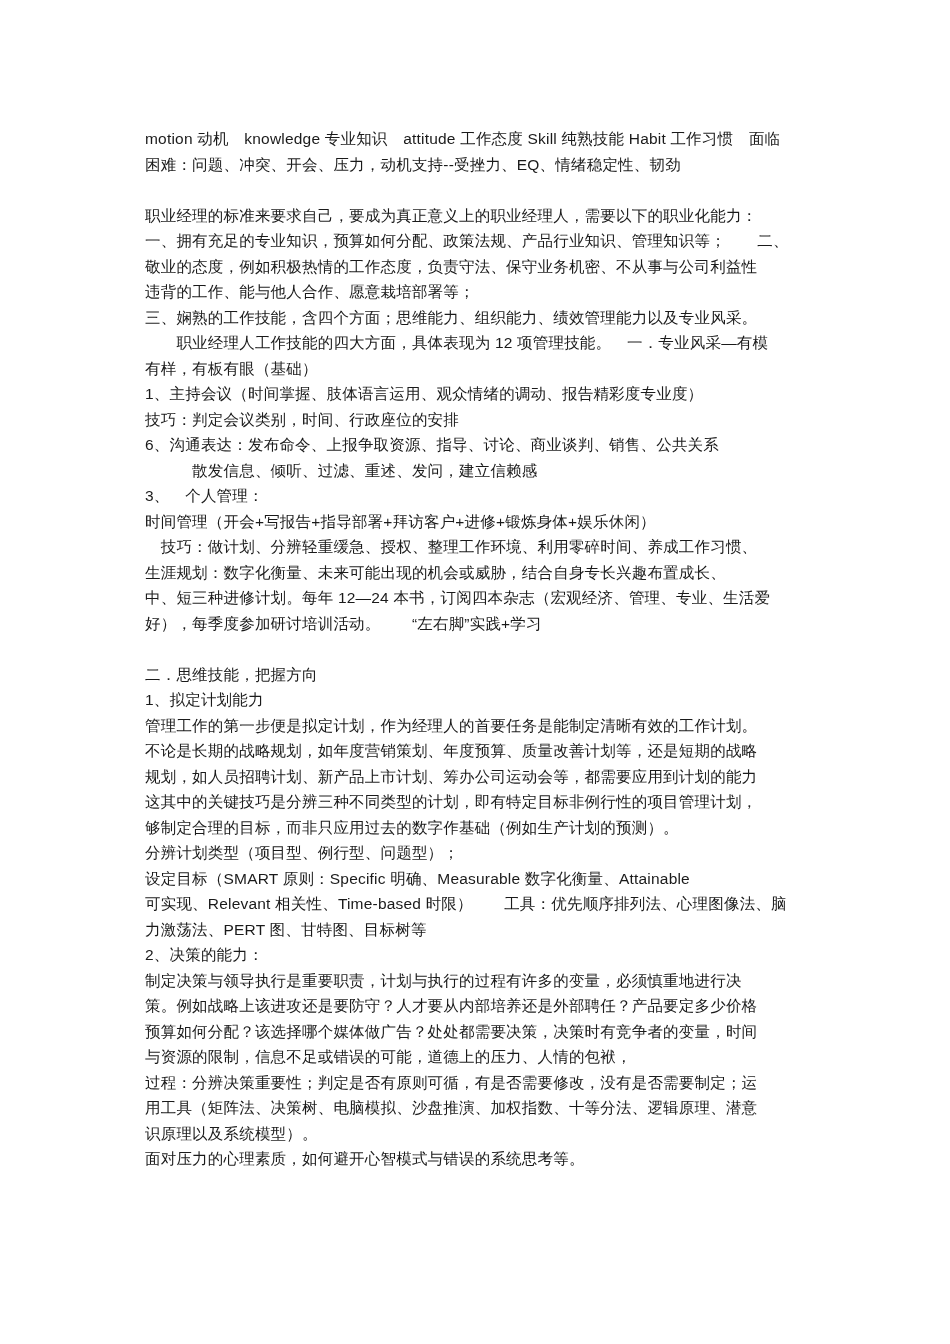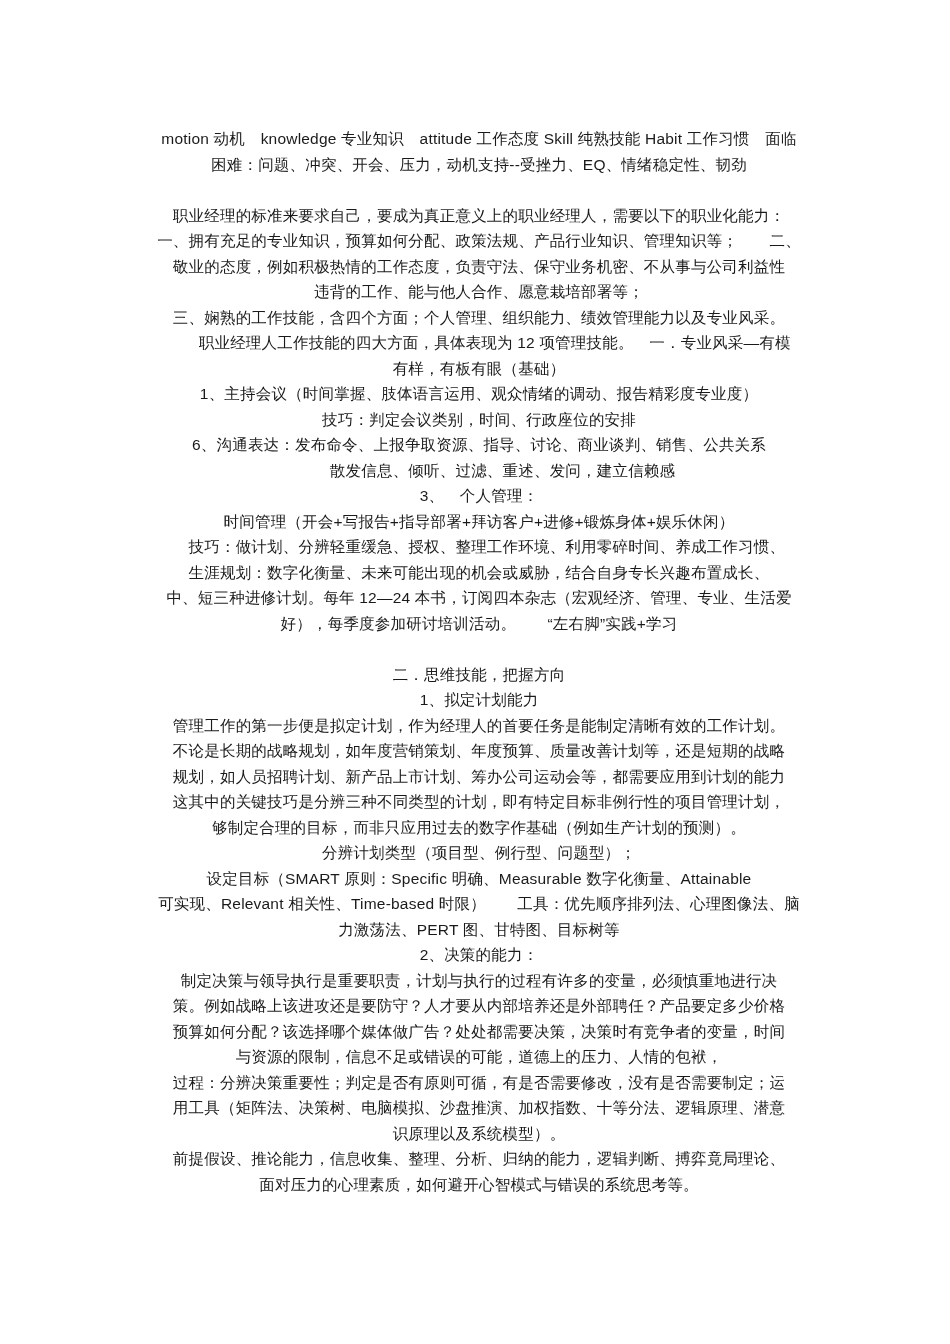--- a/index.html
+++ b/index.html
@@ -17,41 +17,40 @@
   }
   .content {
     position: absolute;
     left: 145px;
     top: 126px;
     width: 668px;
     color: #1a1a1a;
     font-size: 15.5px;
     line-height: 25.5px;
     letter-spacing: 0.2px;
-    text-align: center;
   }
   .line {
     min-height: 25.5px;
     white-space: pre-wrap;
     word-break: break-all;
   }
 </style>
 </head>
 <body>
 
 <div class="page">
   <div class="content">
     <div class="line">motion 动机　knowledge 专业知识　attitude 工作态度 Skill 纯熟技能 Habit 工作习惯　面临</div>
     <div class="line">困难：问题、冲突、开会、压力，动机支持--受挫力、EQ、情绪稳定性、韧劲</div>
     <div class="line blank"></div>
     <div class="line">职业经理的标准来要求自己，要成为真正意义上的职业经理人，需要以下的职业化能力：</div>
     <div class="line">一、拥有充足的专业知识，预算如何分配、政策法规、产品行业知识、管理知识等；　　二、</div>
     <div class="line">敬业的态度，例如积极热情的工作态度，负责守法、保守业务机密、不从事与公司利益性</div>
     <div class="line">违背的工作、能与他人合作、愿意栽培部署等；</div>
-    <div class="line">三、娴熟的工作技能，含四个方面；个人管理、组织能力、绩效管理能力以及专业风采。</div>
+    <div class="line">三、娴熟的工作技能，含四个方面；思维能力、组织能力、绩效管理能力以及专业风采。</div>
     <div class="line">　　职业经理人工作技能的四大方面，具体表现为 12 项管理技能。　一．专业风采—有模</div>
     <div class="line">有样，有板有眼（基础）</div>
     <div class="line">1、主持会议（时间掌握、肢体语言运用、观众情绪的调动、报告精彩度专业度）</div>
     <div class="line">技巧：判定会议类别，时间、行政座位的安排</div>
     <div class="line">6、沟通表达：发布命令、上报争取资源、指导、讨论、商业谈判、销售、公共关系</div>
     <div class="line">　　　散发信息、倾听、过滤、重述、发问，建立信赖感</div>
     <div class="line">3、　个人管理：</div>
     <div class="line">时间管理（开会+写报告+指导部署+拜访客户+进修+锻炼身体+娱乐休闲）</div>
     <div class="line">　技巧：做计划、分辨轻重缓急、授权、整理工作环境、利用零碎时间、养成工作习惯、</div>
     <div class="line">生涯规划：数字化衡量、未来可能出现的机会或威胁，结合自身专长兴趣布置成长、</div>
@@ -70,16 +69,15 @@
     <div class="line">可实现、Relevant 相关性、Time-based 时限）　　工具：优先顺序排列法、心理图像法、脑</div>
     <div class="line">力激荡法、PERT 图、甘特图、目标树等</div>
     <div class="line">2、决策的能力：</div>
     <div class="line">制定决策与领导执行是重要职责，计划与执行的过程有许多的变量，必须慎重地进行决</div>
     <div class="line">策。例如战略上该进攻还是要防守？人才要从内部培养还是外部聘任？产品要定多少价格</div>
     <div class="line">预算如何分配？该选择哪个媒体做广告？处处都需要决策，决策时有竞争者的变量，时间</div>
     <div class="line">与资源的限制，信息不足或错误的可能，道德上的压力、人情的包袱，</div>
     <div class="line">过程：分辨决策重要性；判定是否有原则可循，有是否需要修改，没有是否需要制定；运</div>
     <div class="line">用工具（矩阵法、决策树、电脑模拟、沙盘推演、加权指数、十等分法、逻辑原理、潜意</div>
     <div class="line">识原理以及系统模型）。</div>
-    <div class="line">前提假设、推论能力，信息收集、整理、分析、归纳的能力，逻辑判断、搏弈竟局理论、</div>
     <div class="line">面对压力的心理素质，如何避开心智模式与错误的系统思考等。</div>
   </div>
 </div>
 
 </body></html>

